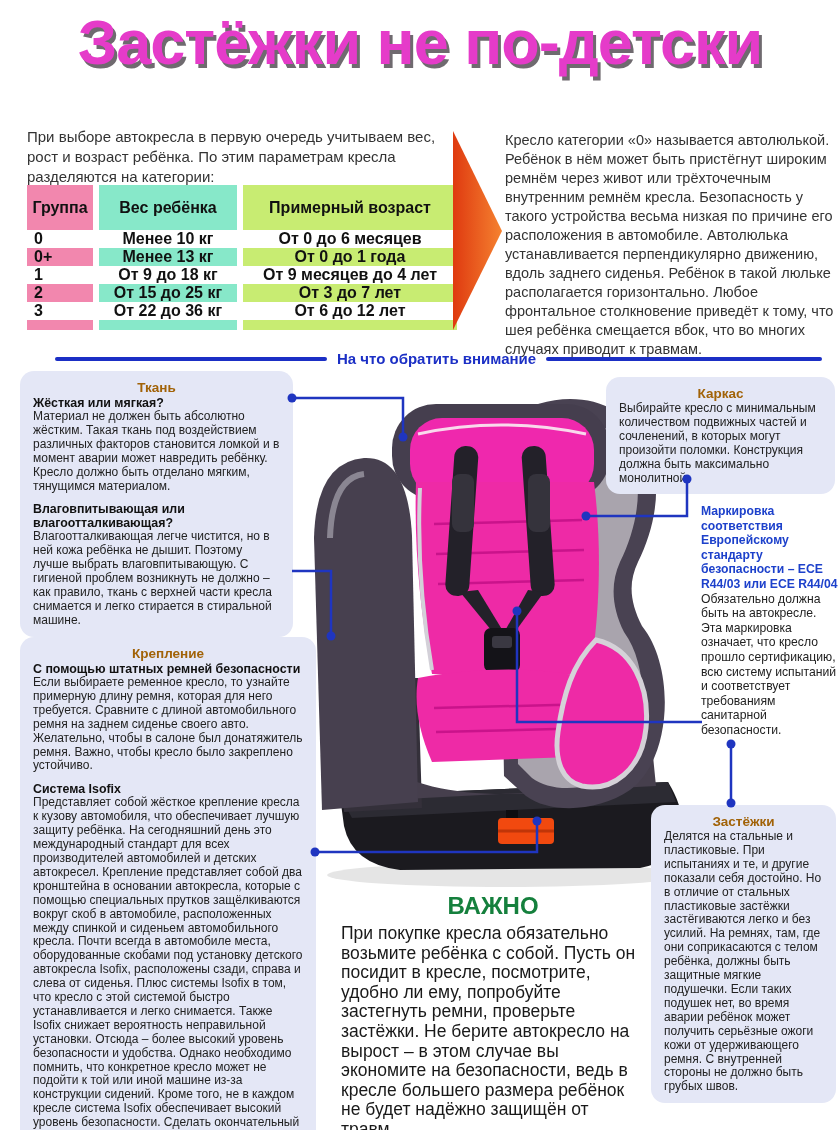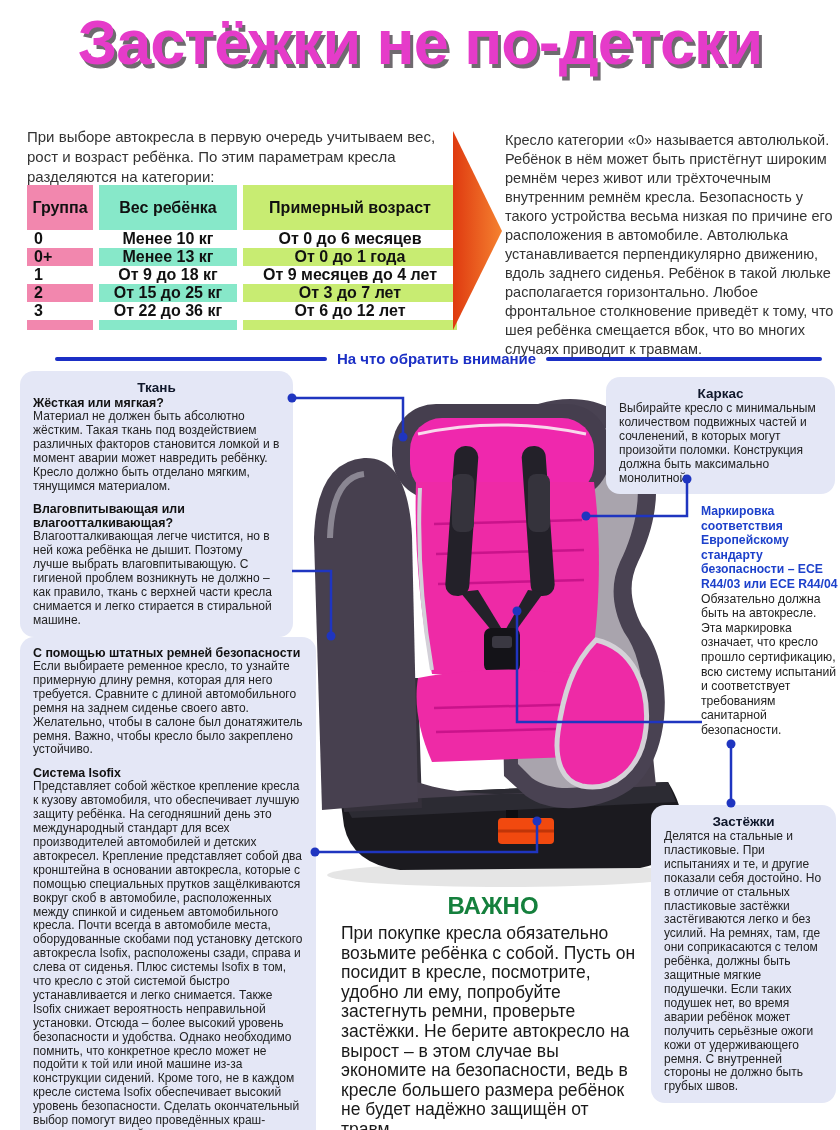--- a/index.html
+++ b/index.html
@@ -30,21 +30,21 @@
     font-weight:bold;font-size:16px;color:#111;line-height:1;}
   .ctable .c1{justify-content:flex-start;padding-left:7px;}
   .pinkbg{background:#f287ae;} .mintbg{background:#87e8c9;} .grnbg{background:#c8ec72;}
 
   .arrow-wrap{position:absolute;left:452px;top:128px;width:52px;height:205px;}
 
   .cat0{position:absolute;left:505px;top:131px;width:330px;font-size:14.5px;line-height:19px;color:#333;}
 
   
   .bx{position:absolute;background:#e4e7f6;border-radius:14px;padding:9px 13px;box-sizing:border-box;}
-  .bx-title{color:#0f172a;font-weight:bold;font-size:13.5px;text-align:center;margin:0 0 1px 0;}
+  .bx-title{color:#a16207;font-weight:bold;font-size:13.5px;text-align:center;margin:0 0 1px 0;}
   .bx-head{font-weight:bold;font-size:12.4px;line-height:14px;color:#111;margin:0;}
   .bx-body{font-size:12px;line-height:13.9px;color:#222;margin:0;}
   .bx .sp{height:9px;}
 
   .marking{position:absolute;left:701px;top:504px;width:137px;}
   .marking .bx-head{color:#1d41cb;font-size:12.2px;line-height:14.6px;}
   .marking .bx-body{font-size:12.2px;line-height:14.6px;}
 
   .important{position:absolute;left:341px;top:892px;width:304px;}
   .important h3{margin:0 0 4px 0;text-align:center;color:#15803d;font-size:24px;font-weight:bold;}
@@ -176,20 +176,21 @@
     <p class="bx-title">Каркас</p>
     <p class="bx-body">Выбирайте кресло с минимальным количеством подвижных частей и сочленений, в которых могут произойти поломки. Конструкция должна быть максимально монолитной.</p>
   </div>
 
   <div class="marking">
     <p class="bx-head">Маркировка соответствия Европейскому стандарту безопасности – ECE R44/03 или ECE R44/04</p>
     <p class="bx-body">Обязательно должна быть на автокресле. Эта маркировка означает, что кресло прошло сертификацию, всю систему испытаний и соответствует требованиям санитарной безопасности.</p>
   </div>
 
   <div class="bx" style="left:20px;top:637px;width:296px;">
+    <p class="bx-title">Крепление</p>
     <p class="bx-head">С помощью штатных ремней безопасности</p>
     <p class="bx-body">Если выбираете ременное кресло, то узнайте примерную длину ремня, которая для него требуется. Сравните с длиной автомобильного ремня на заднем сиденье своего авто. Желательно, чтобы в салоне был донатяжитель ремня. Важно, чтобы кресло было закреплено устойчиво.</p>
     <div class="sp"></div>
     <p class="bx-head">Система Isofix</p>
     <p class="bx-body">Представляет собой жёсткое крепление кресла к кузову автомобиля, что обеспечивает лучшую защиту ребёнка. На сегодняшний день это международный стандарт для всех производителей автомобилей и детских автокресел. Крепление представляет собой два кронштейна в основании автокресла, которые с помощью специальных прутков защёлкиваются вокруг скоб в автомобиле, расположенных между спинкой и сиденьем автомобильного кресла. Почти всегда в автомобиле места, оборудованные скобами под установку детского автокресла Isofix, расположены сзади, справа и слева от сиденья. Плюс системы Isofix в том, что кресло с этой системой быстро устанавливается и легко снимается. Также Isofix снижает вероятность неправильной установки. Отсюда – более высокий уровень безопасности и удобства. Однако необходимо помнить, что конкретное кресло может не подойти к той или иной машине из-за конструкции сидений. Кроме того, не в каждом кресле система Isofix обеспечивает высокий уровень безопасности. Сделать окончательный выбор помогут видео проведённых краш-тестов, которых сейчас много в интернете.</p>
   </div>
 
   <div class="bx" style="left:651px;top:805px;width:185px;min-height:256px;">
     <p class="bx-title">Застёжки</p>
     <p class="bx-body">Делятся на стальные и пластиковые. При испытаниях и те, и другие показали себя достойно. Но в отличие от стальных пластиковые застёжки застёгиваются легко и без усилий. На ремнях, там, где они соприкасаются с телом ребёнка, должны быть защитные мягкие подушечки. Если таких подушек нет, во время аварии ребёнок может получить серьёзные ожоги кожи от удерживающего ремня. С внутренней стороны не должно быть грубых швов.</p>

